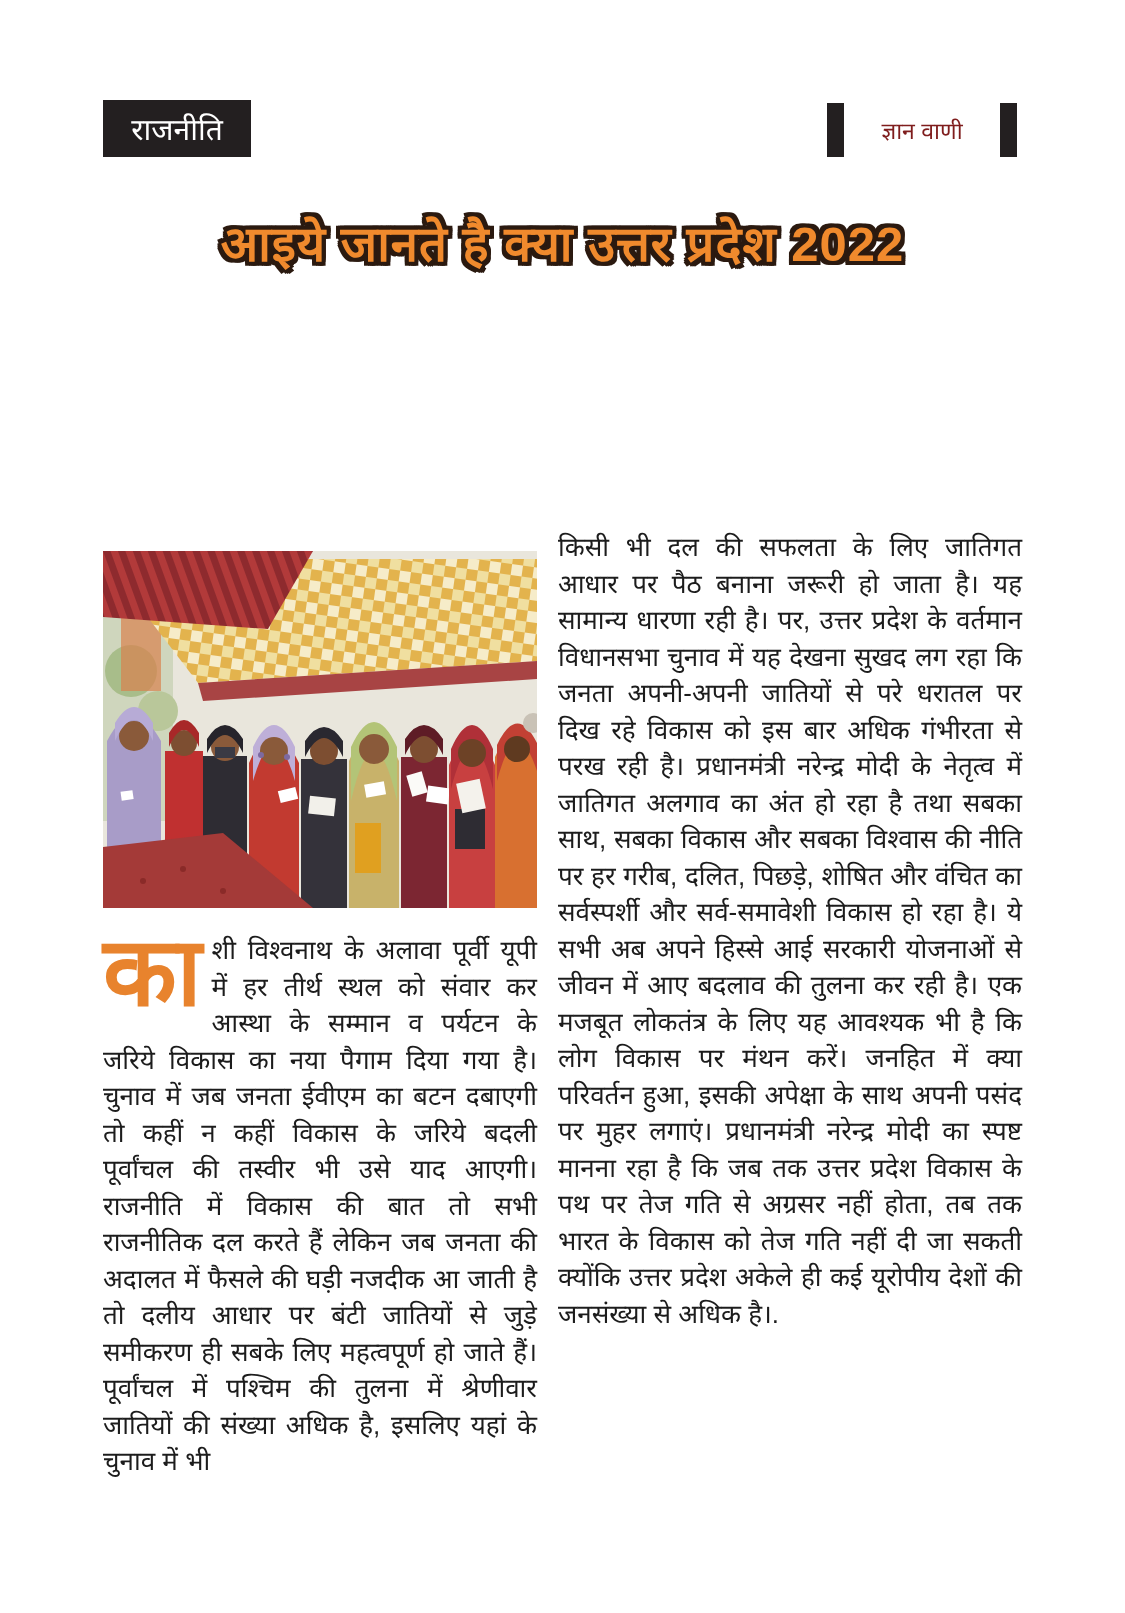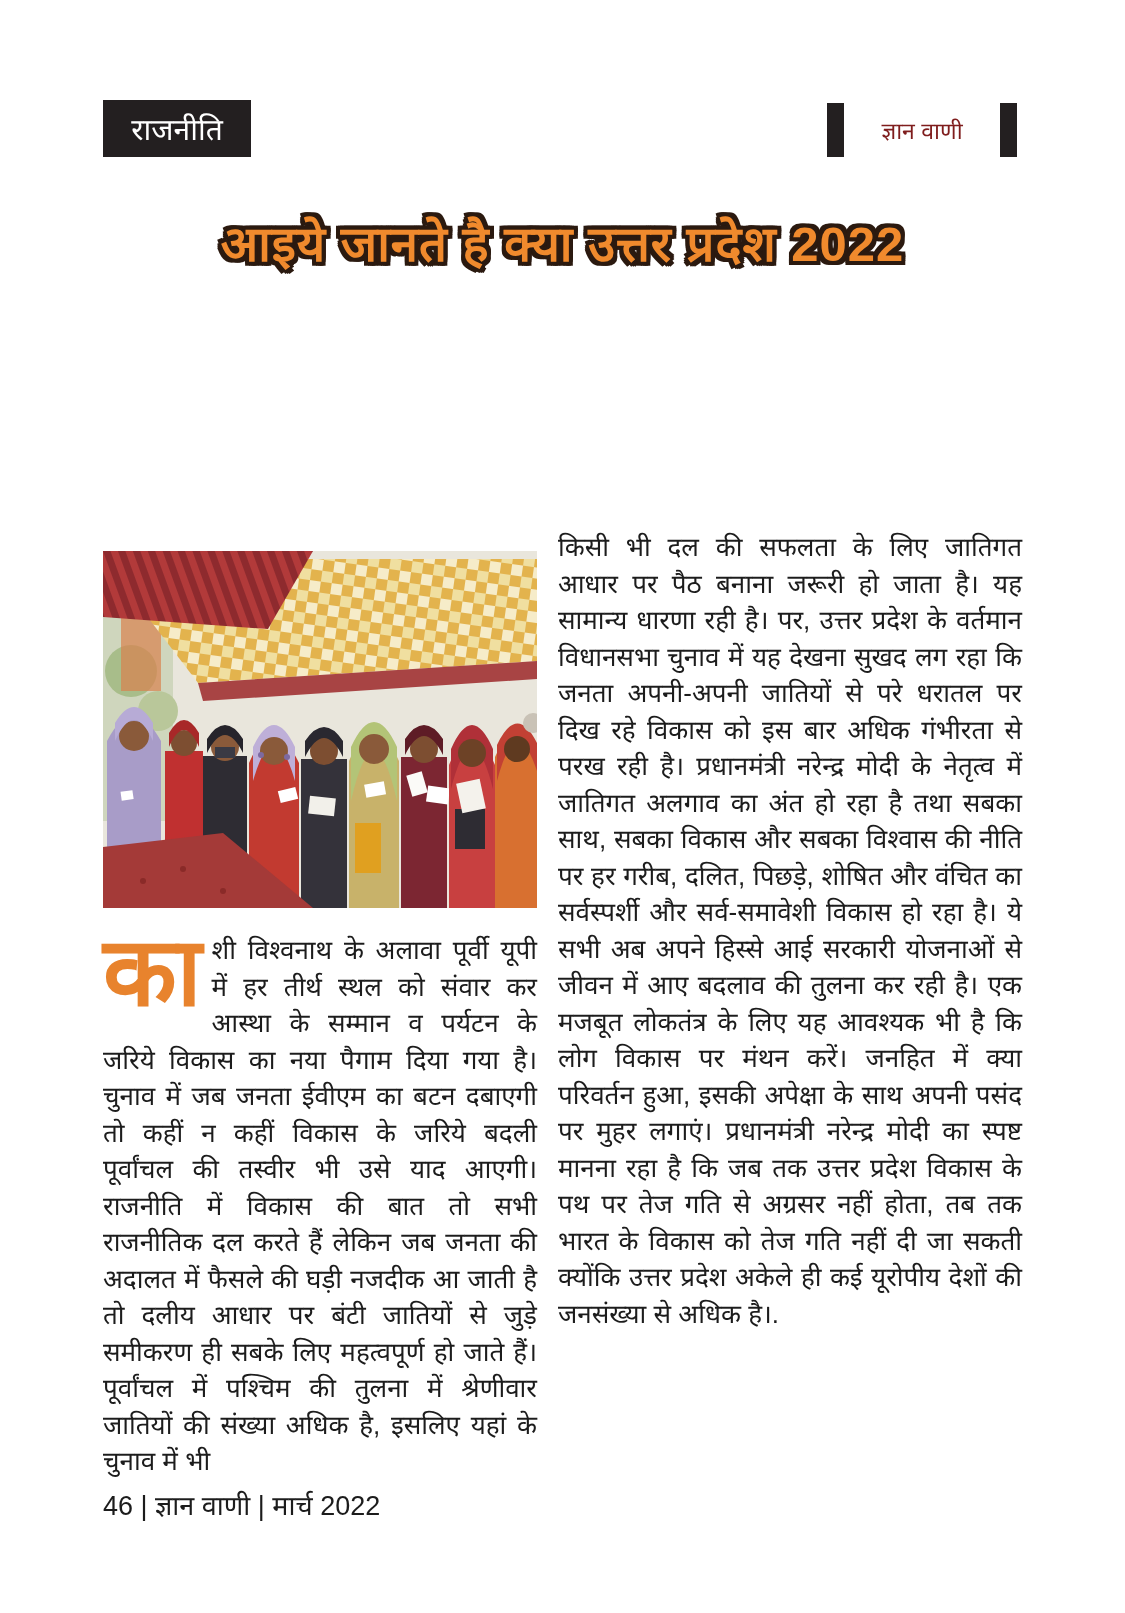--- a/index.html
+++ b/index.html
@@ -202,15 +202,14 @@
       <circle cx="120" cy="340" r="3" fill="#8a2a28"></circle>
     </svg>
 
     <p class="body-text"><span class="drop-cap">का</span><span>शी विश्वनाथ के अलावा पूर्वी यूपी में हर तीर्थ स्थल को संवार कर आस्था के सम्मान व पर्यटन के जरिये विकास का नया पैगाम दिया गया है। चुनाव में जब जनता ईवीएम का बटन दबाएगी तो कहीं न कहीं विकास के जरिये बदली पूर्वांचल की तस्वीर भी उसे याद आएगी। राजनीति में विकास की बात तो सभी राजनीतिक दल करते हैं लेकिन जब जनता की अदालत में फैसले की घड़ी नजदीक आ जाती है तो दलीय आधार पर बंटी जातियों से जुड़े समीकरण ही सबके लिए महत्वपूर्ण हो जाते हैं। पूर्वांचल में पश्चिम की तुलना में श्रेणीवार जातियों की संख्या अधिक है, इसलिए यहां के चुनाव में भी</span></p>
   </div>
 
   <div class="col-right">
     <p class="body-text">किसी भी दल की सफलता के लिए जातिगत आधार पर पैठ बनाना जरूरी हो जाता है। यह सामान्य धारणा रही है। पर, उत्तर प्रदेश के वर्तमान विधानसभा चुनाव में यह देखना सुखद लग रहा कि जनता अपनी-अपनी जातियों से परे धरातल पर दिख रहे विकास को इस बार अधिक गंभीरता से परख रही है। प्रधानमंत्री नरेन्द्र मोदी के नेतृत्व में जातिगत अलगाव का अंत हो रहा है तथा सबका साथ, सबका विकास और सबका विश्वास की नीति पर हर गरीब, दलित, पिछड़े, शोषित और वंचित का सर्वस्पर्शी और सर्व-समावेशी विकास हो रहा है। ये सभी अब अपने हिस्से आई सरकारी योजनाओं से जीवन में आए बदलाव की तुलना कर रही है। एक मजबूत लोकतंत्र के लिए यह आवश्यक भी है कि लोग विकास पर मंथन करें। जनहित में क्या परिवर्तन हुआ,  इसकी अपेक्षा के साथ अपनी पसंद पर मुहर लगाएं। प्रधानमंत्री नरेन्द्र मोदी का स्पष्ट मानना रहा है कि जब तक उत्तर प्रदेश विकास के पथ पर तेज गति से अग्रसर नहीं होता, तब तक भारत के विकास को तेज गति नहीं दी जा सकती क्योंकि उत्तर प्रदेश अकेले ही कई यूरोपीय देशों की जनसंख्या से अधिक है।.</p>
   </div>
 
-  <div class="footer">46 | ज्ञान वाणी | मार्च  2022</div>
 
 </div>
 
 </body></html>

